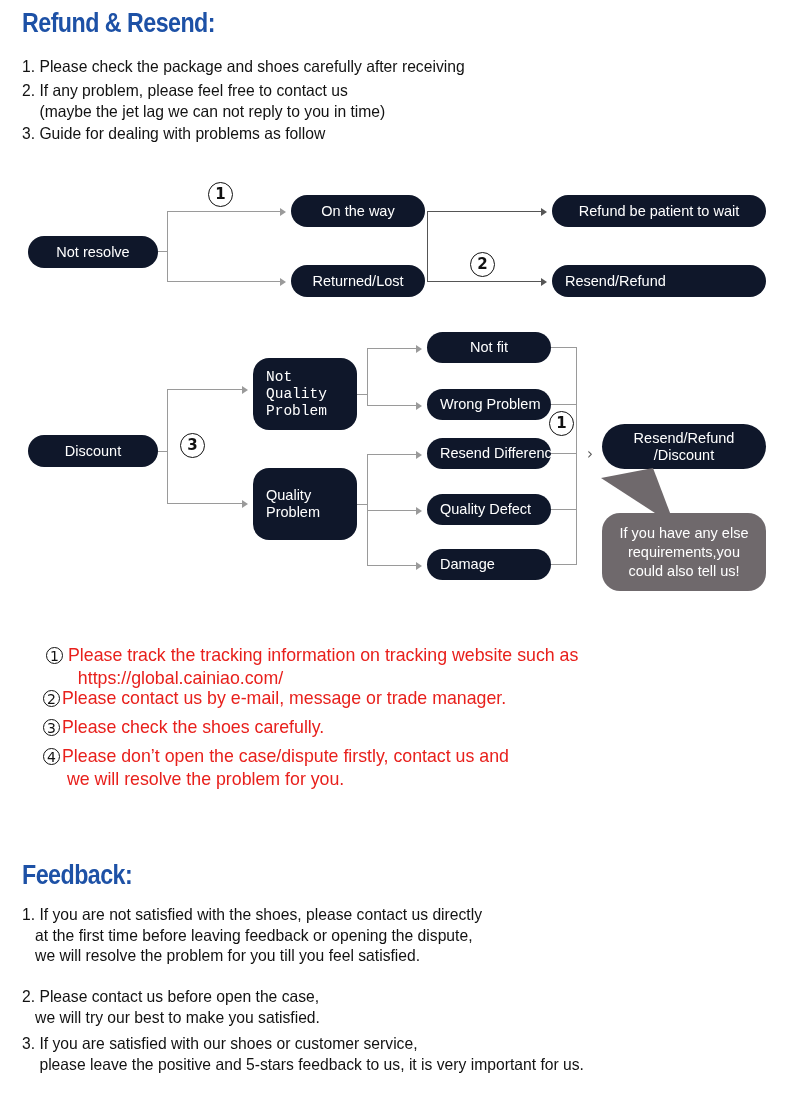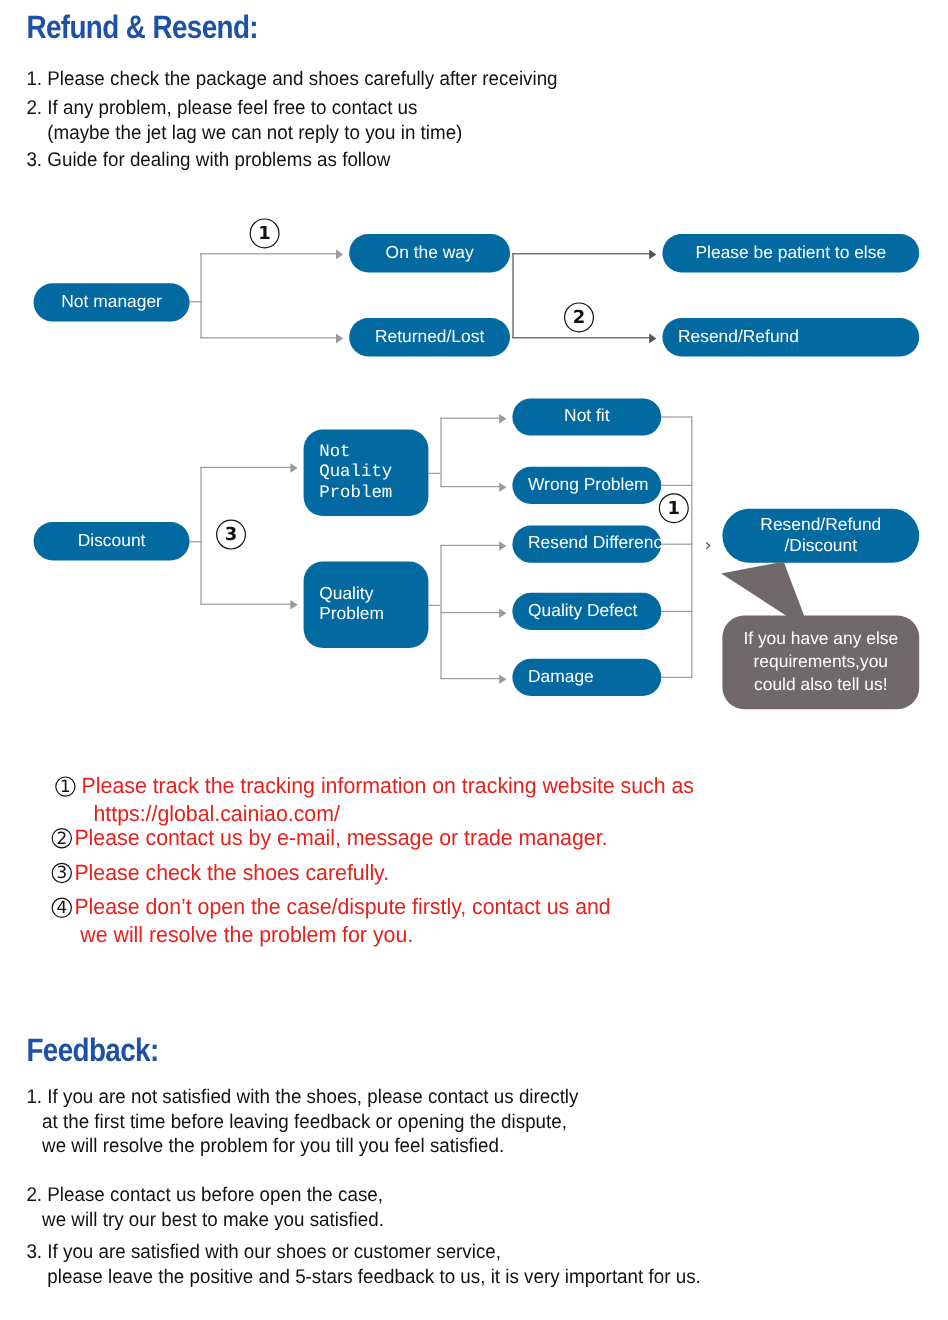--- a/index.html
+++ b/index.html
@@ -54,21 +54,21 @@
     border-radius:50%;
     text-align:center;
     box-sizing:border-box;
     padding-top:1px;
     font-family:"DejaVu Sans",sans-serif;
   }
 
   
   .node{
     position:absolute;
-    background:#0369a1;
+    background:#0f172a;
     color:#ffffff;
     box-sizing:border-box;
     display:flex;
     align-items:center;
     font-size:14.5px;
     line-height:17px;
     white-space:pre;
   }
   .pill{border-radius:999px;justify-content:center;}
   .pill.lft{justify-content:flex-start;padding-left:13px;}
@@ -136,21 +136,21 @@
 
   <div class="section-title" style="left:22px;top:8px;">Refund &amp; Resend:</div>
 
   <div class="blk-item" style="left:22px;top:56px;">1. Please check the package and shoes carefully after receiving</div>
   <div class="blk-item" style="left:22px;top:80px;">2. If any problem, please feel free to contact us
     (maybe the jet lag we can not reply to you in time)</div>
   <div class="blk-item" style="left:22px;top:123px;">3. Guide for dealing with problems as follow</div>
 
   <div>
 
-    <div class="node pill ctr2" style="left:28px;top:236px;width:130px;height:32px;">Not manager</div>
+    <div class="node pill ctr2" style="left:28px;top:236px;width:130px;height:32px;">Not resolve</div>
 
     <div class="ln h" style="left:158px;top:251px;width:10px;"></div>
     <div class="ln v" style="left:167px;top:211px;height:71px;"></div>
     <div class="ln h" style="left:167px;top:211px;width:114px;"></div>
     <div class="arrow" style="left:280px;top:207.5px;"></div>
     <div class="ln h" style="left:167px;top:281px;width:114px;"></div>
     <div class="arrow" style="left:280px;top:277.5px;"></div>
 
     <div class="circ" style="left:208px;top:182px;">1</div>
 
@@ -158,21 +158,21 @@
     <div class="node pill ctr2" style="left:291px;top:265px;width:134px;height:32px;">Returned/Lost</div>
 
     <div class="ln v dk" style="left:427px;top:211px;height:71px;"></div>
     <div class="ln h dk" style="left:427px;top:211px;width:115px;"></div>
     <div class="arrow arrow-dk" style="left:541px;top:207.5px;"></div>
     <div class="ln h dk" style="left:427px;top:281px;width:115px;"></div>
     <div class="arrow arrow-dk" style="left:541px;top:277.5px;"></div>
 
     <div class="circ" style="left:470px;top:252px;">2</div>
 
-    <div class="node pill ctr2" style="left:552px;top:195px;width:214px;height:32px;">Please be patient to else</div>
+    <div class="node pill ctr2" style="left:552px;top:195px;width:214px;height:32px;">Refund be patient to wait</div>
     <div class="node pill lft" style="left:552px;top:265px;width:214px;height:32px;">Resend/Refund</div>
   </div>
 
   <div>
 
     <div class="node pill ctr2" style="left:28px;top:435px;width:130px;height:32px;">Discount</div>
 
     <div class="ln h" style="left:158px;top:451px;width:10px;"></div>
     <div class="ln v" style="left:167px;top:389px;height:115px;"></div>
     <div class="ln h" style="left:167px;top:389px;width:76px;"></div>

